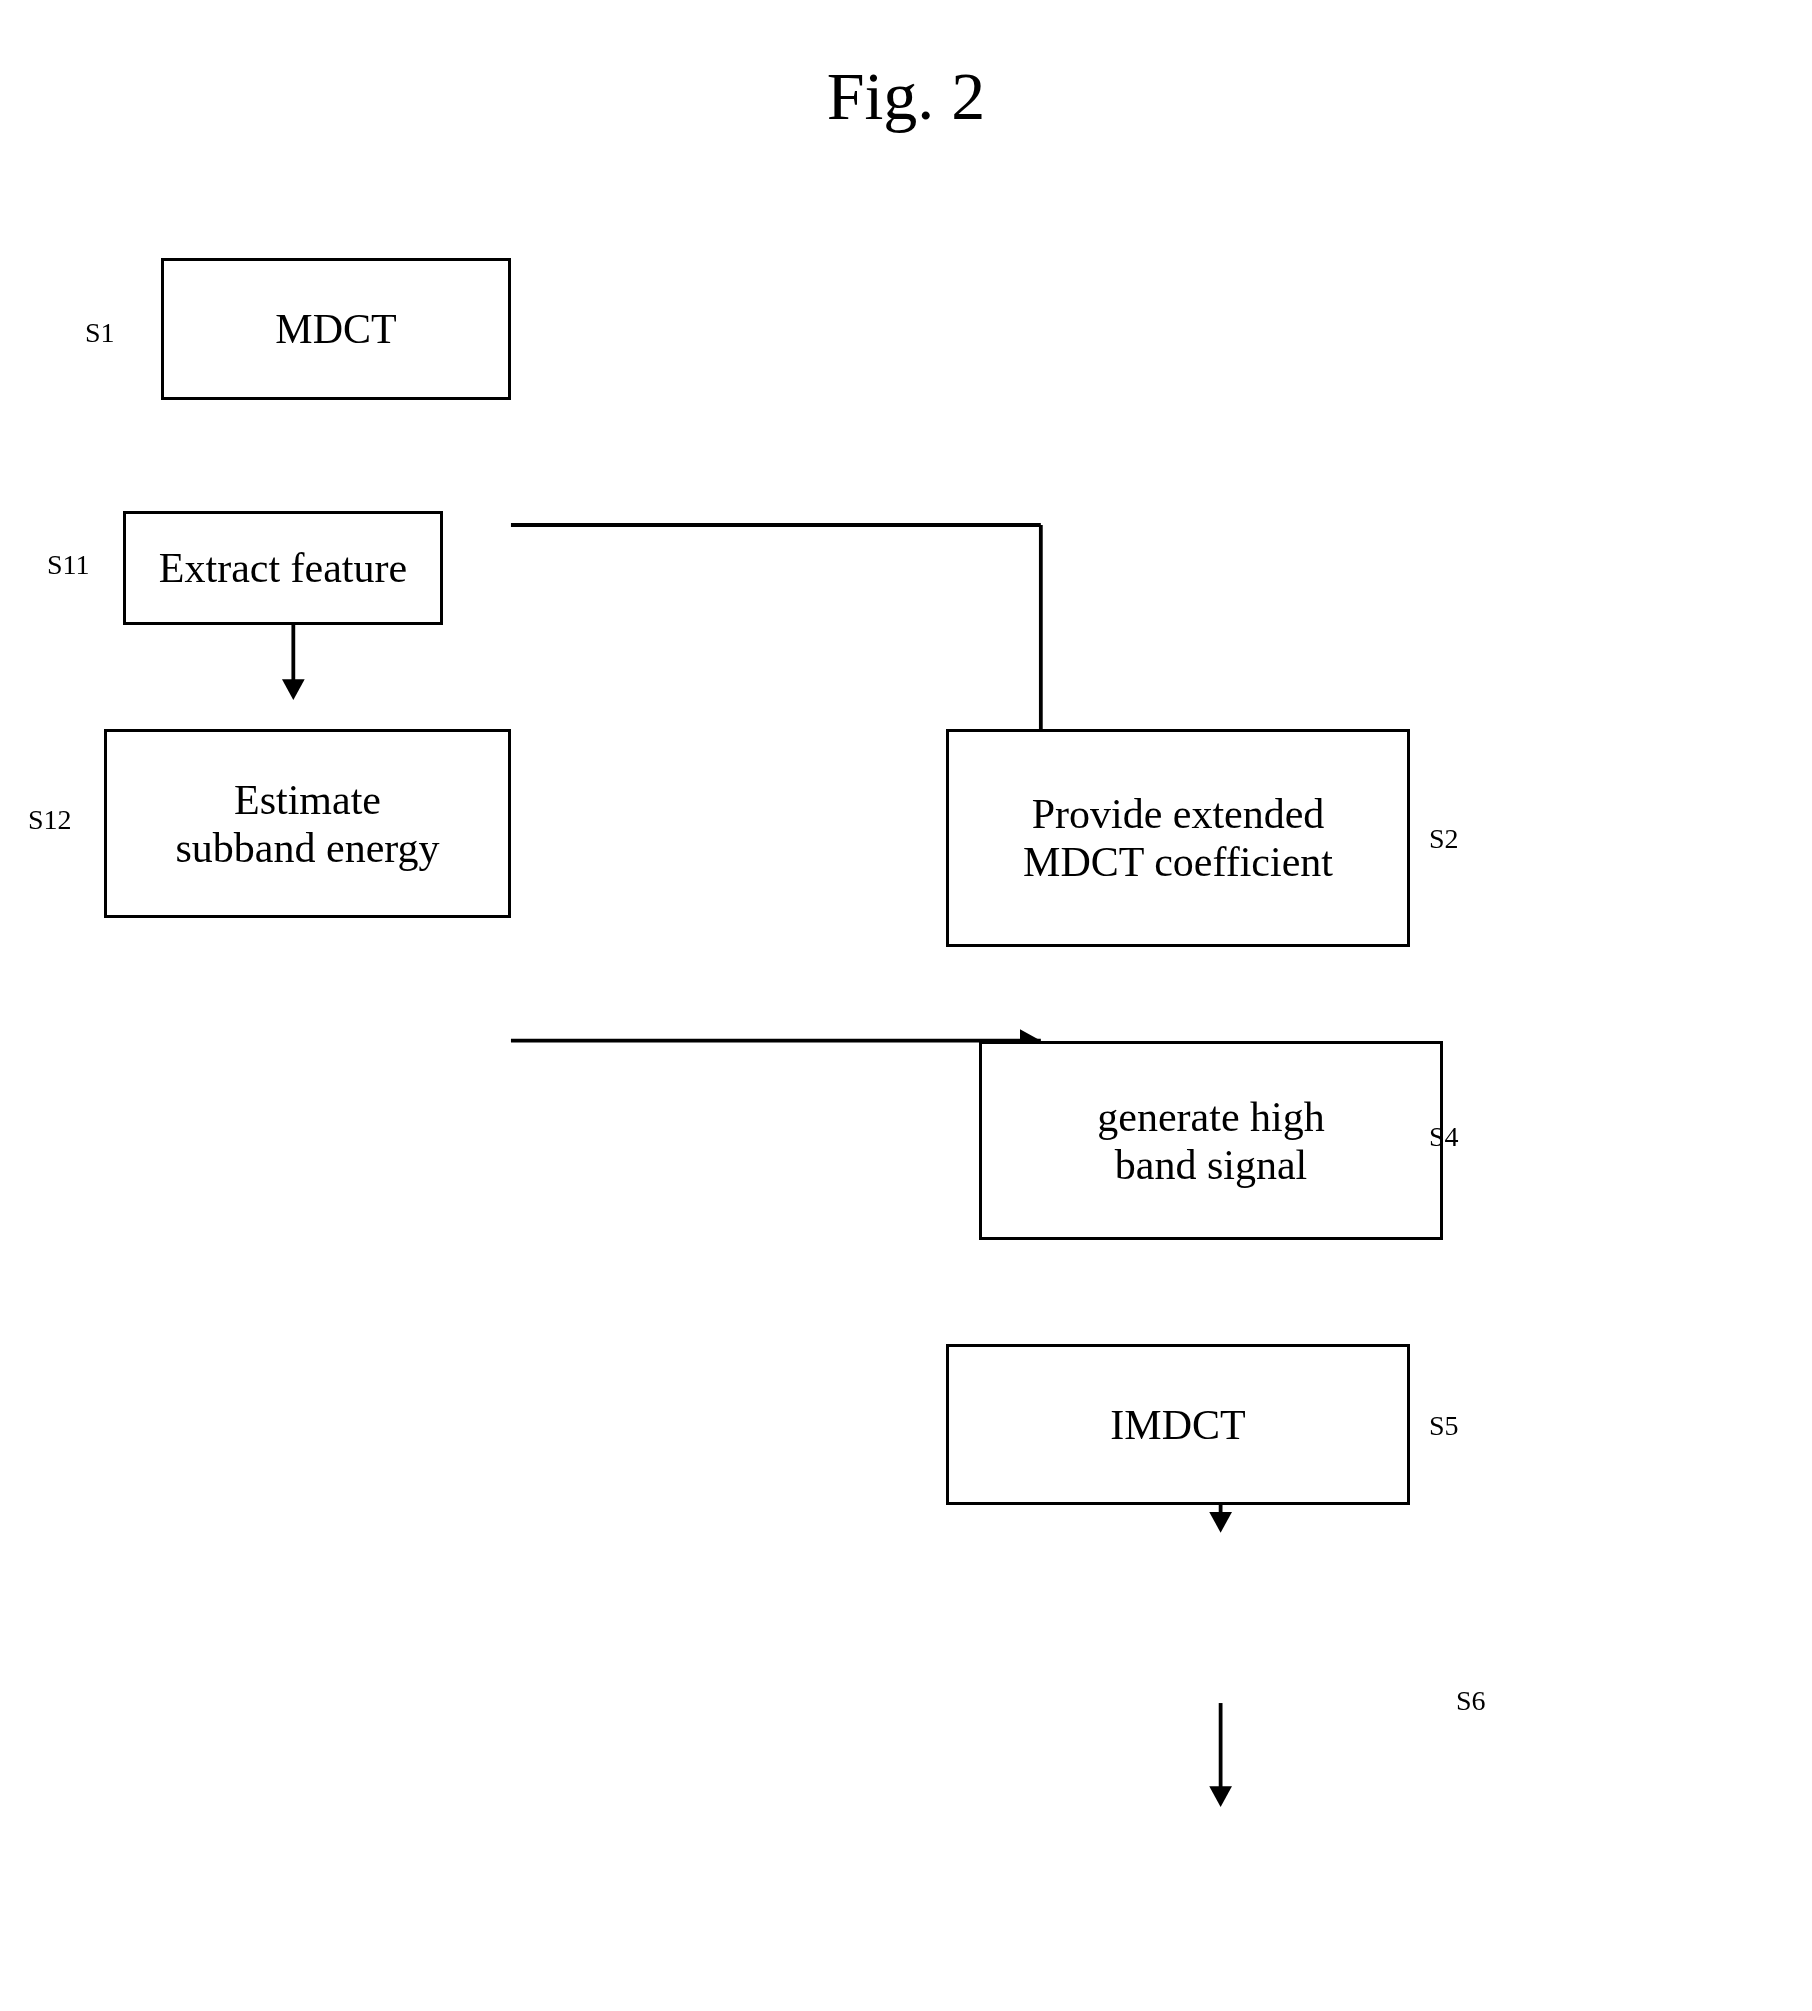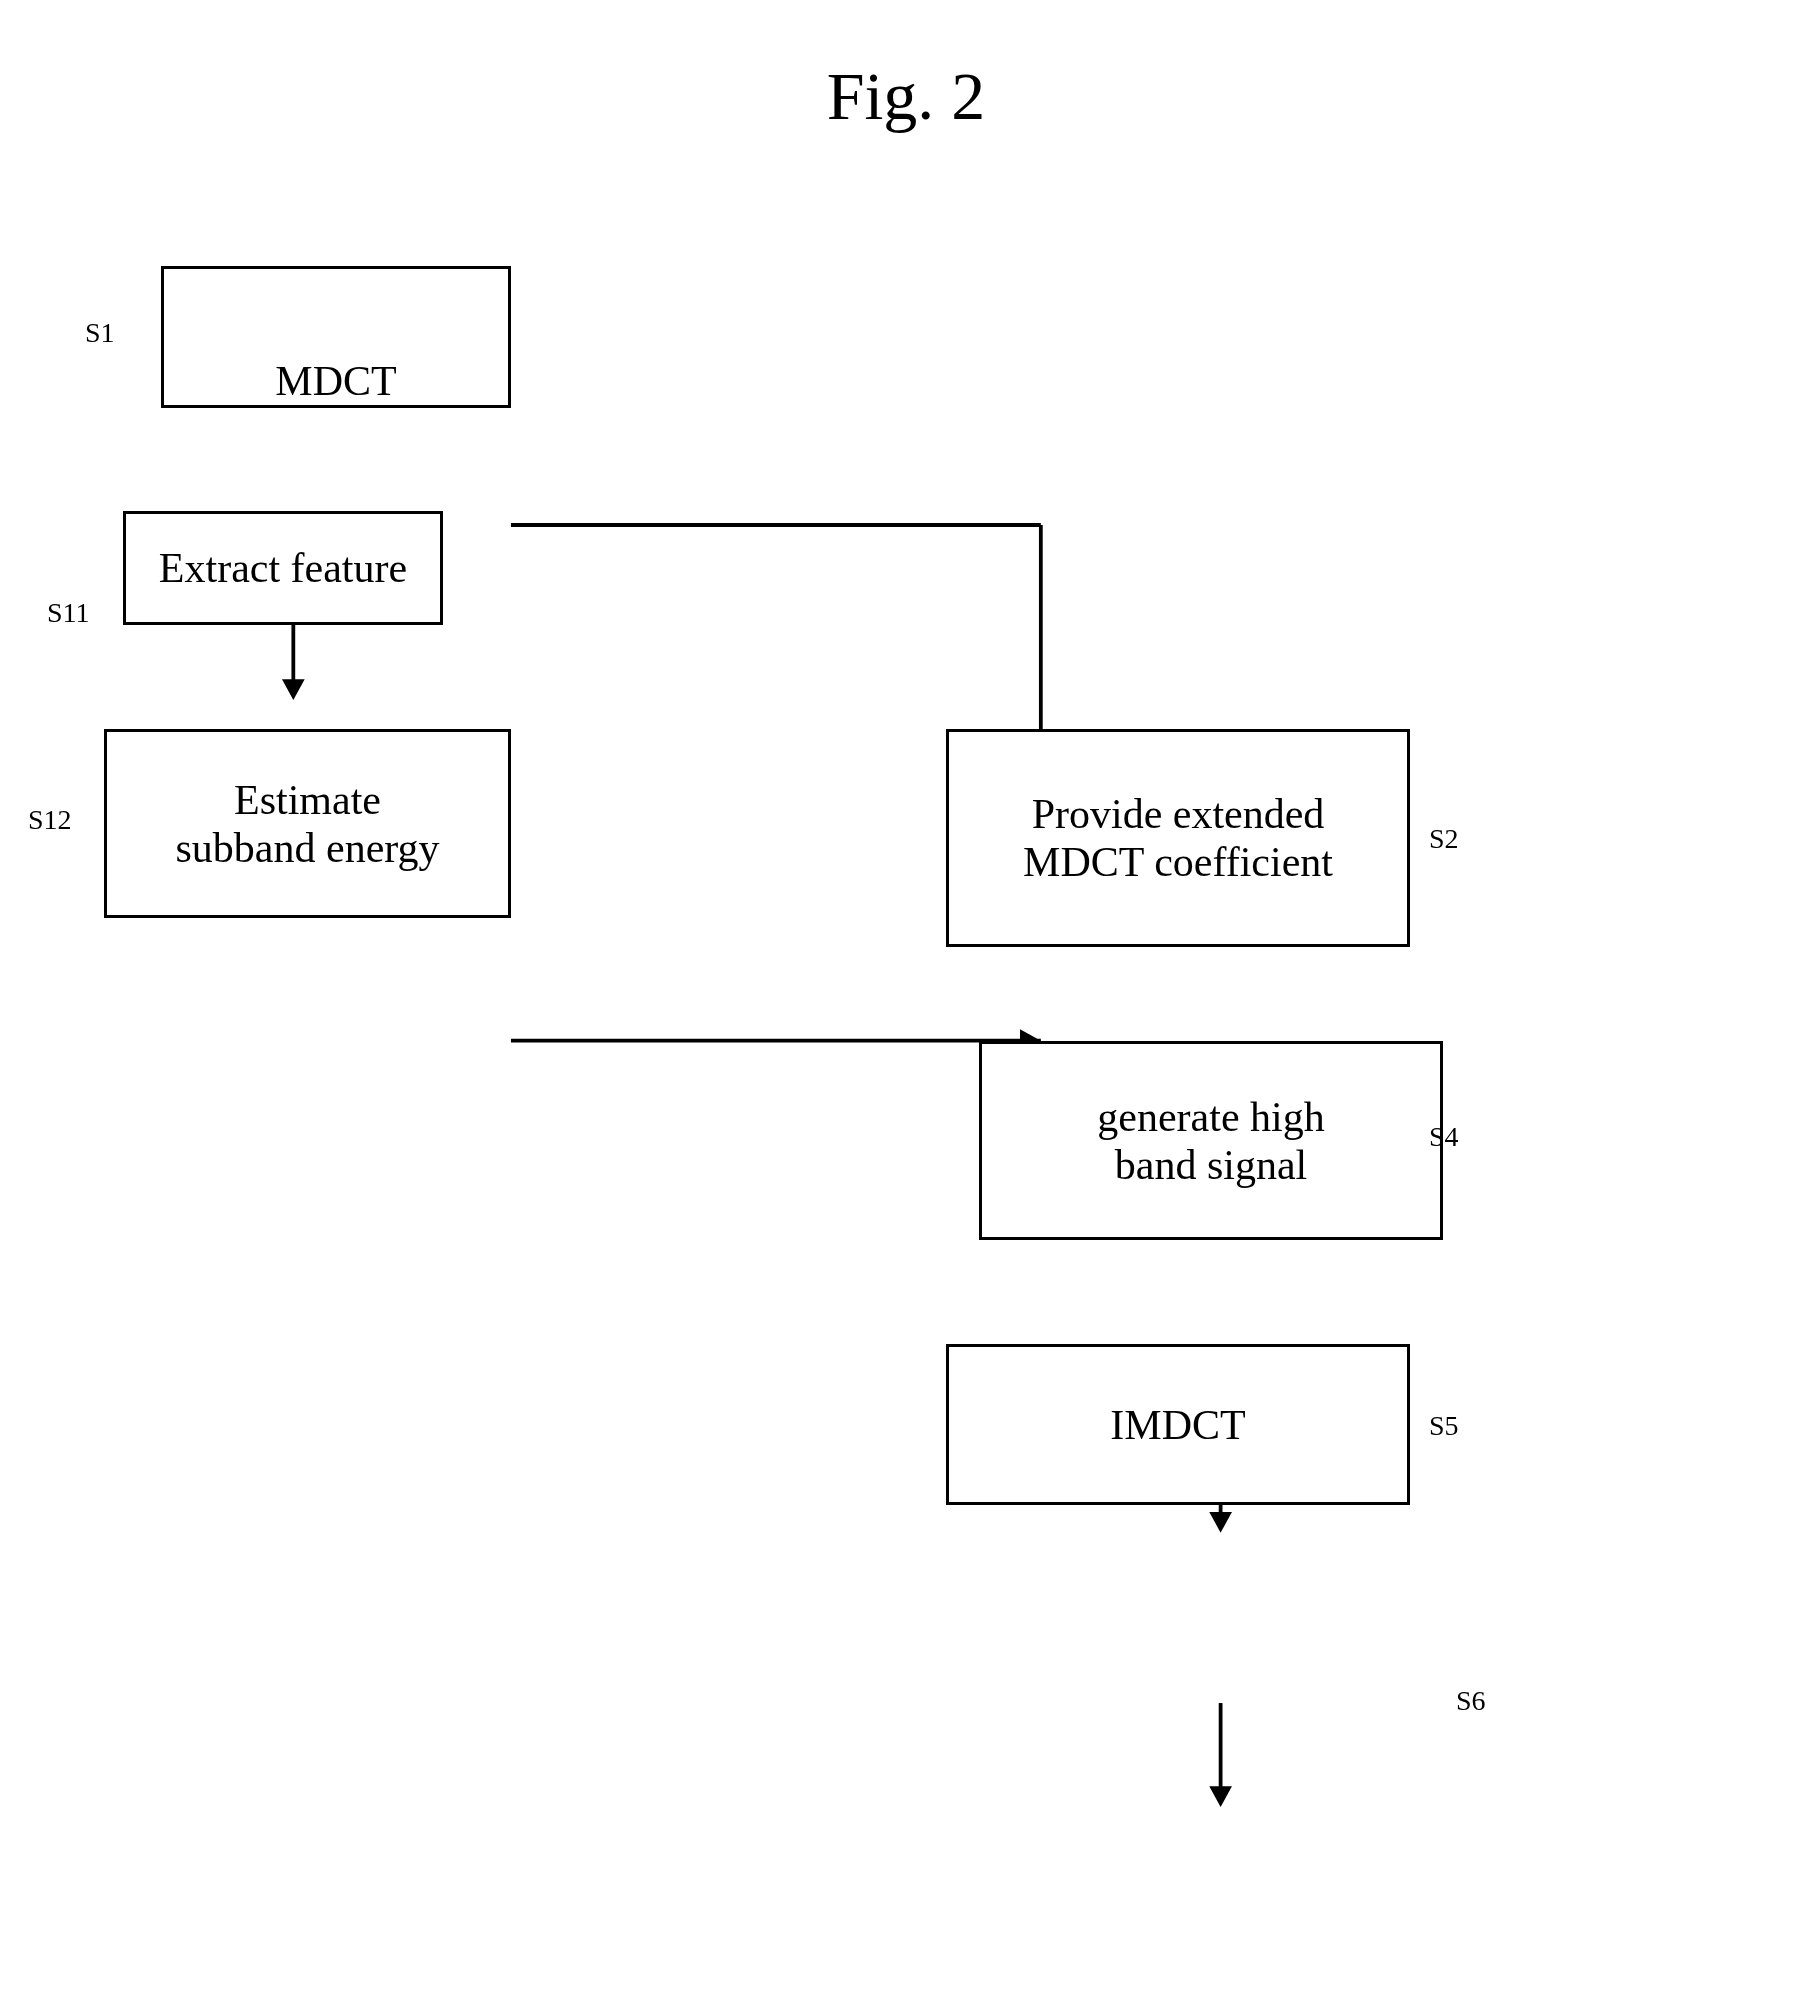--- a/index.html
+++ b/index.html
@@ -81,29 +81,29 @@
     <polygon points="1290,1110 1278,1088 1302,1088" fill="#000"></polygon>
 
     <line x1="1290" y1="1310" x2="1290" y2="1410" stroke="#000" stroke-width="4"></line>
     <polygon points="1290,1420 1278,1398 1302,1398" fill="#000"></polygon>
 
     <line x1="1290" y1="1600" x2="1290" y2="1700" stroke="#000" stroke-width="4"></line>
     <polygon points="1290,1710 1278,1688 1302,1688" fill="#000"></polygon>
 
   </svg>
 
-  <div class="flow-box" style="left:161px; top:266px; width:350px; height:142px;align-items:flex-end;">
+  <div class="flow-box" style="left:161px; top:258px; width:350px; height:142px;">
     <span>MDCT</span>
   </div>
   <div class="step-label" style="left:85px; top:317px;">S1</div>
 
   <div class="flow-box" style="left:123px; top:511px; width:320px; height:114px;">
     <span>Extract feature</span>
   </div>
-  <div class="step-label" style="left:47px; top:549px;margin-top:48px;">S11</div>
+  <div class="step-label" style="left:47px; top:549px;">S11</div>
 
   <div class="flow-box" style="left:104px; top:729px; width:407px; height:189px;">
     <span style="white-space:pre-line;">Estimate
 subband energy</span>
   </div>
   <div class="step-label" style="left:28px; top:804px;">S12</div>
 
   <div class="flow-box" style="left:946px; top:729px; width:464px; height:218px;">
     <span style="white-space:pre-line; text-align:center;">Provide extended
 MDCT coefficient</span>

